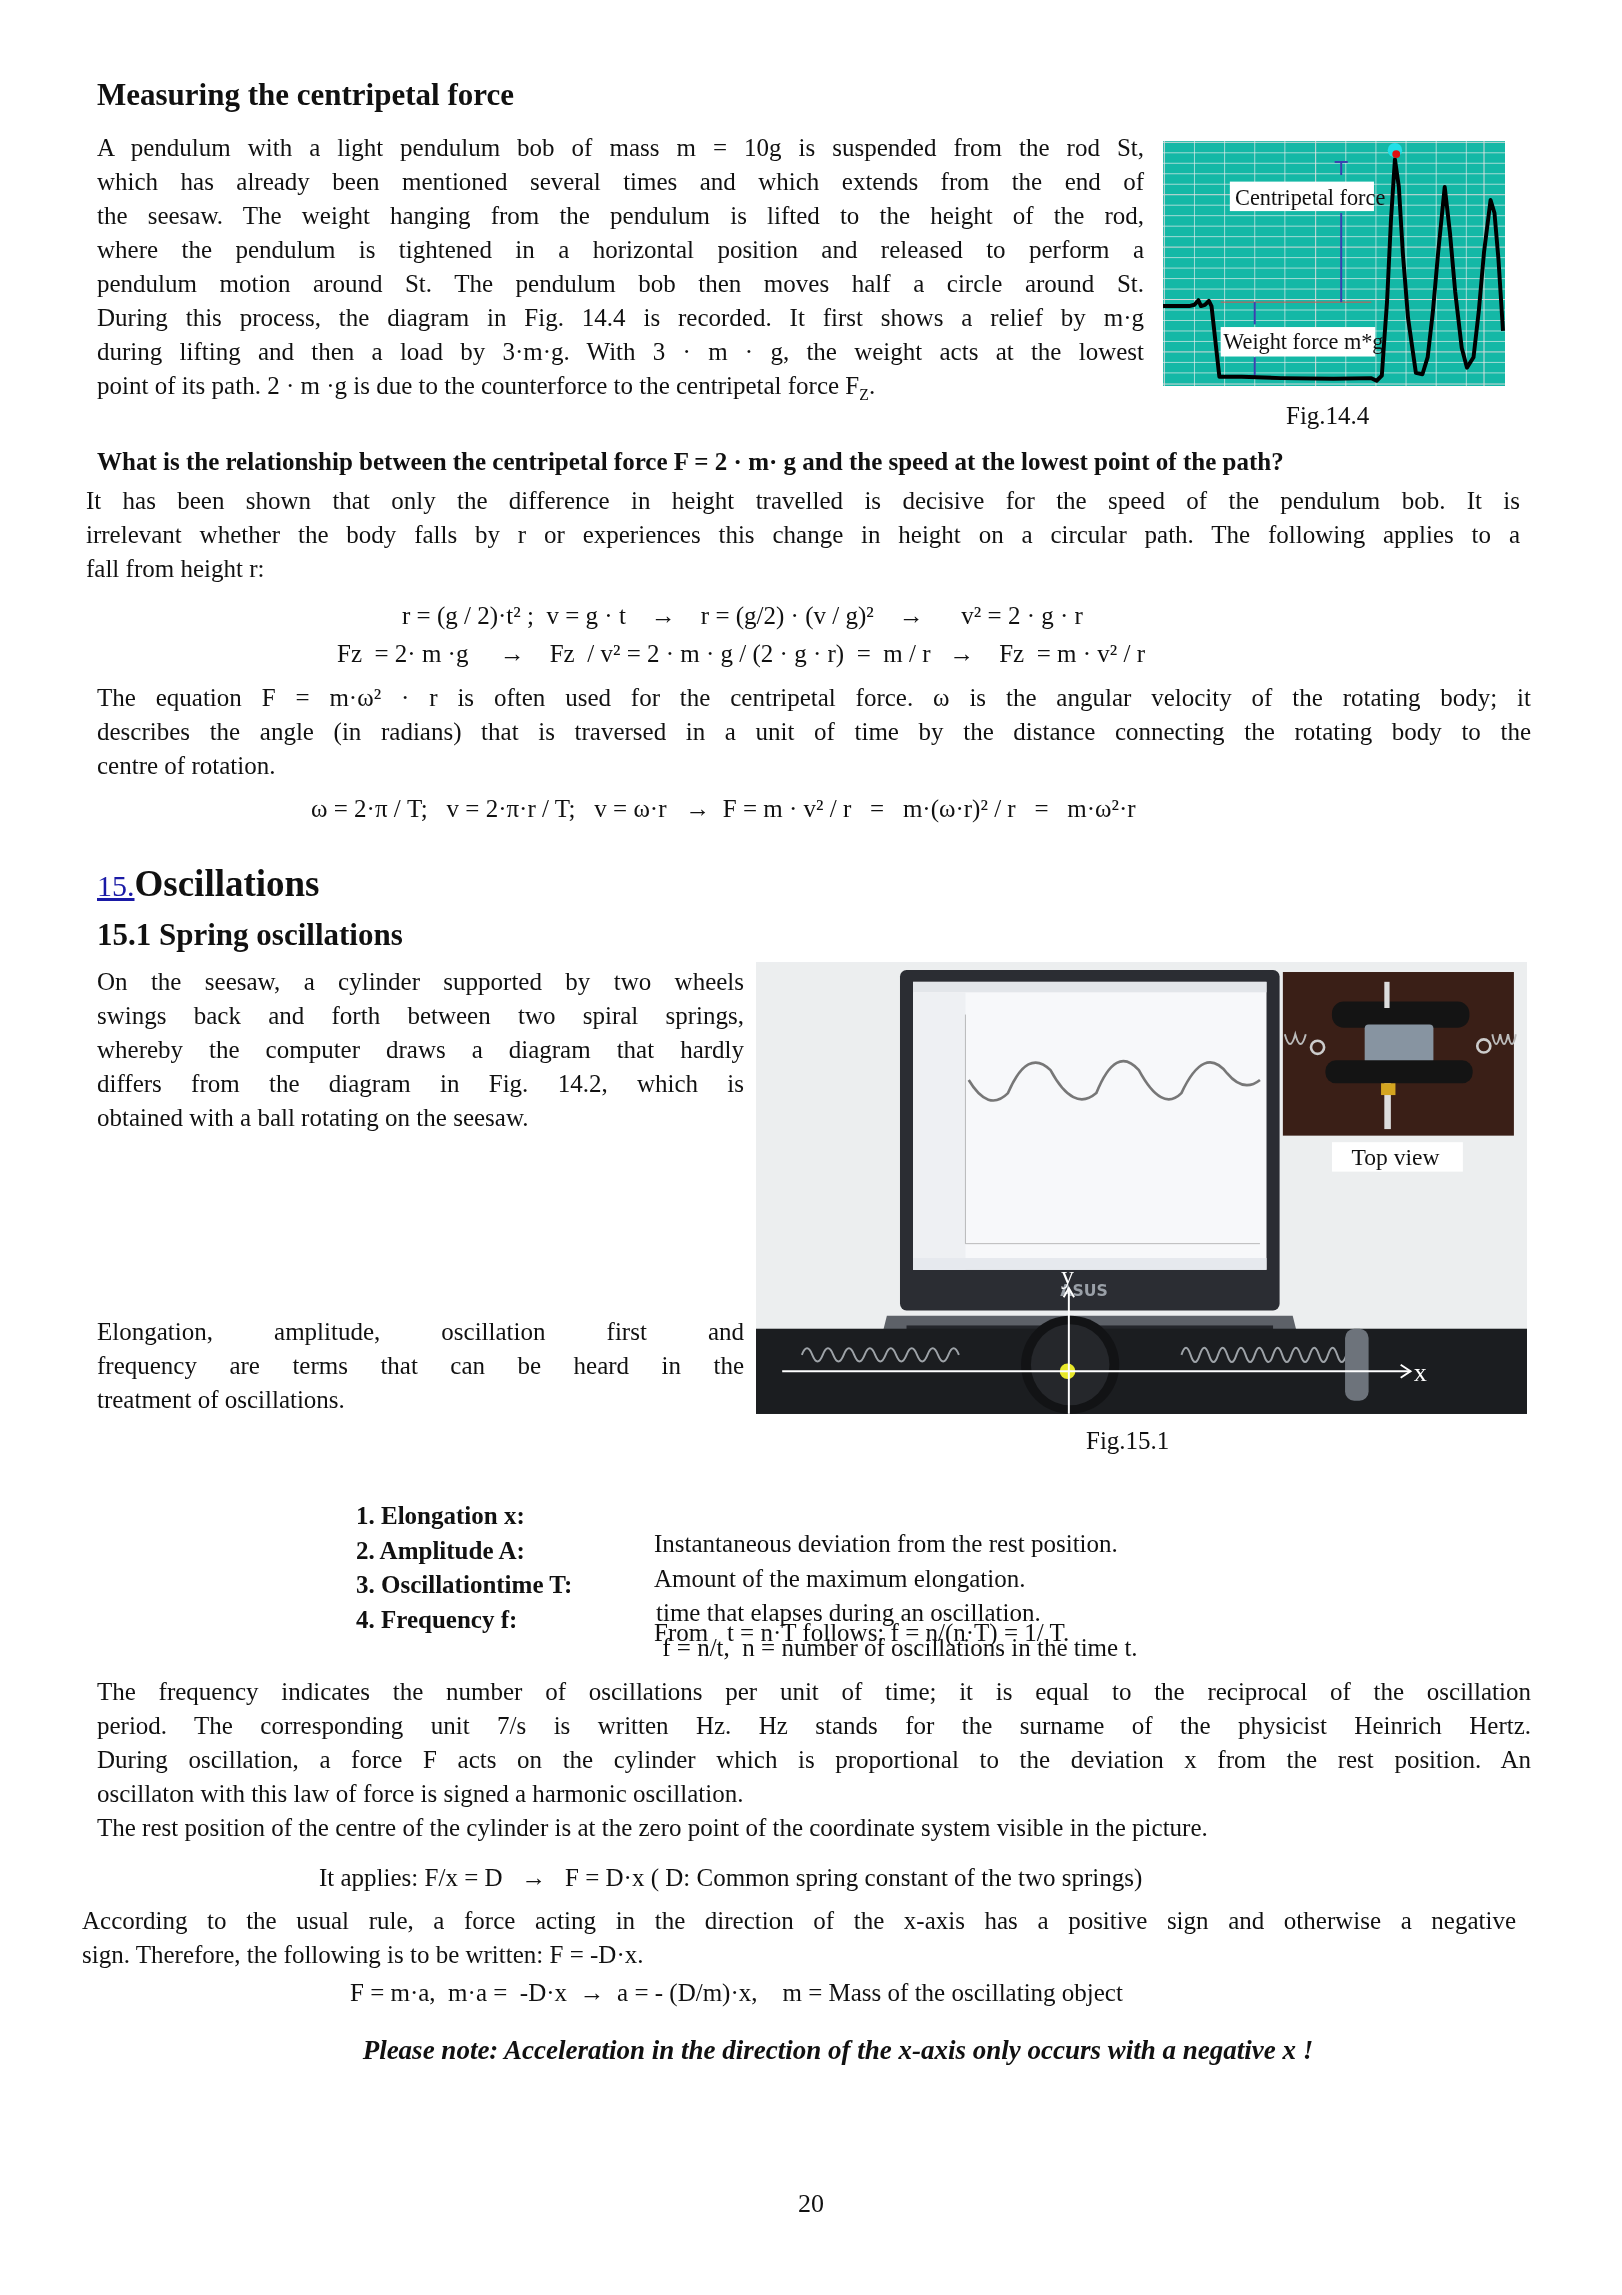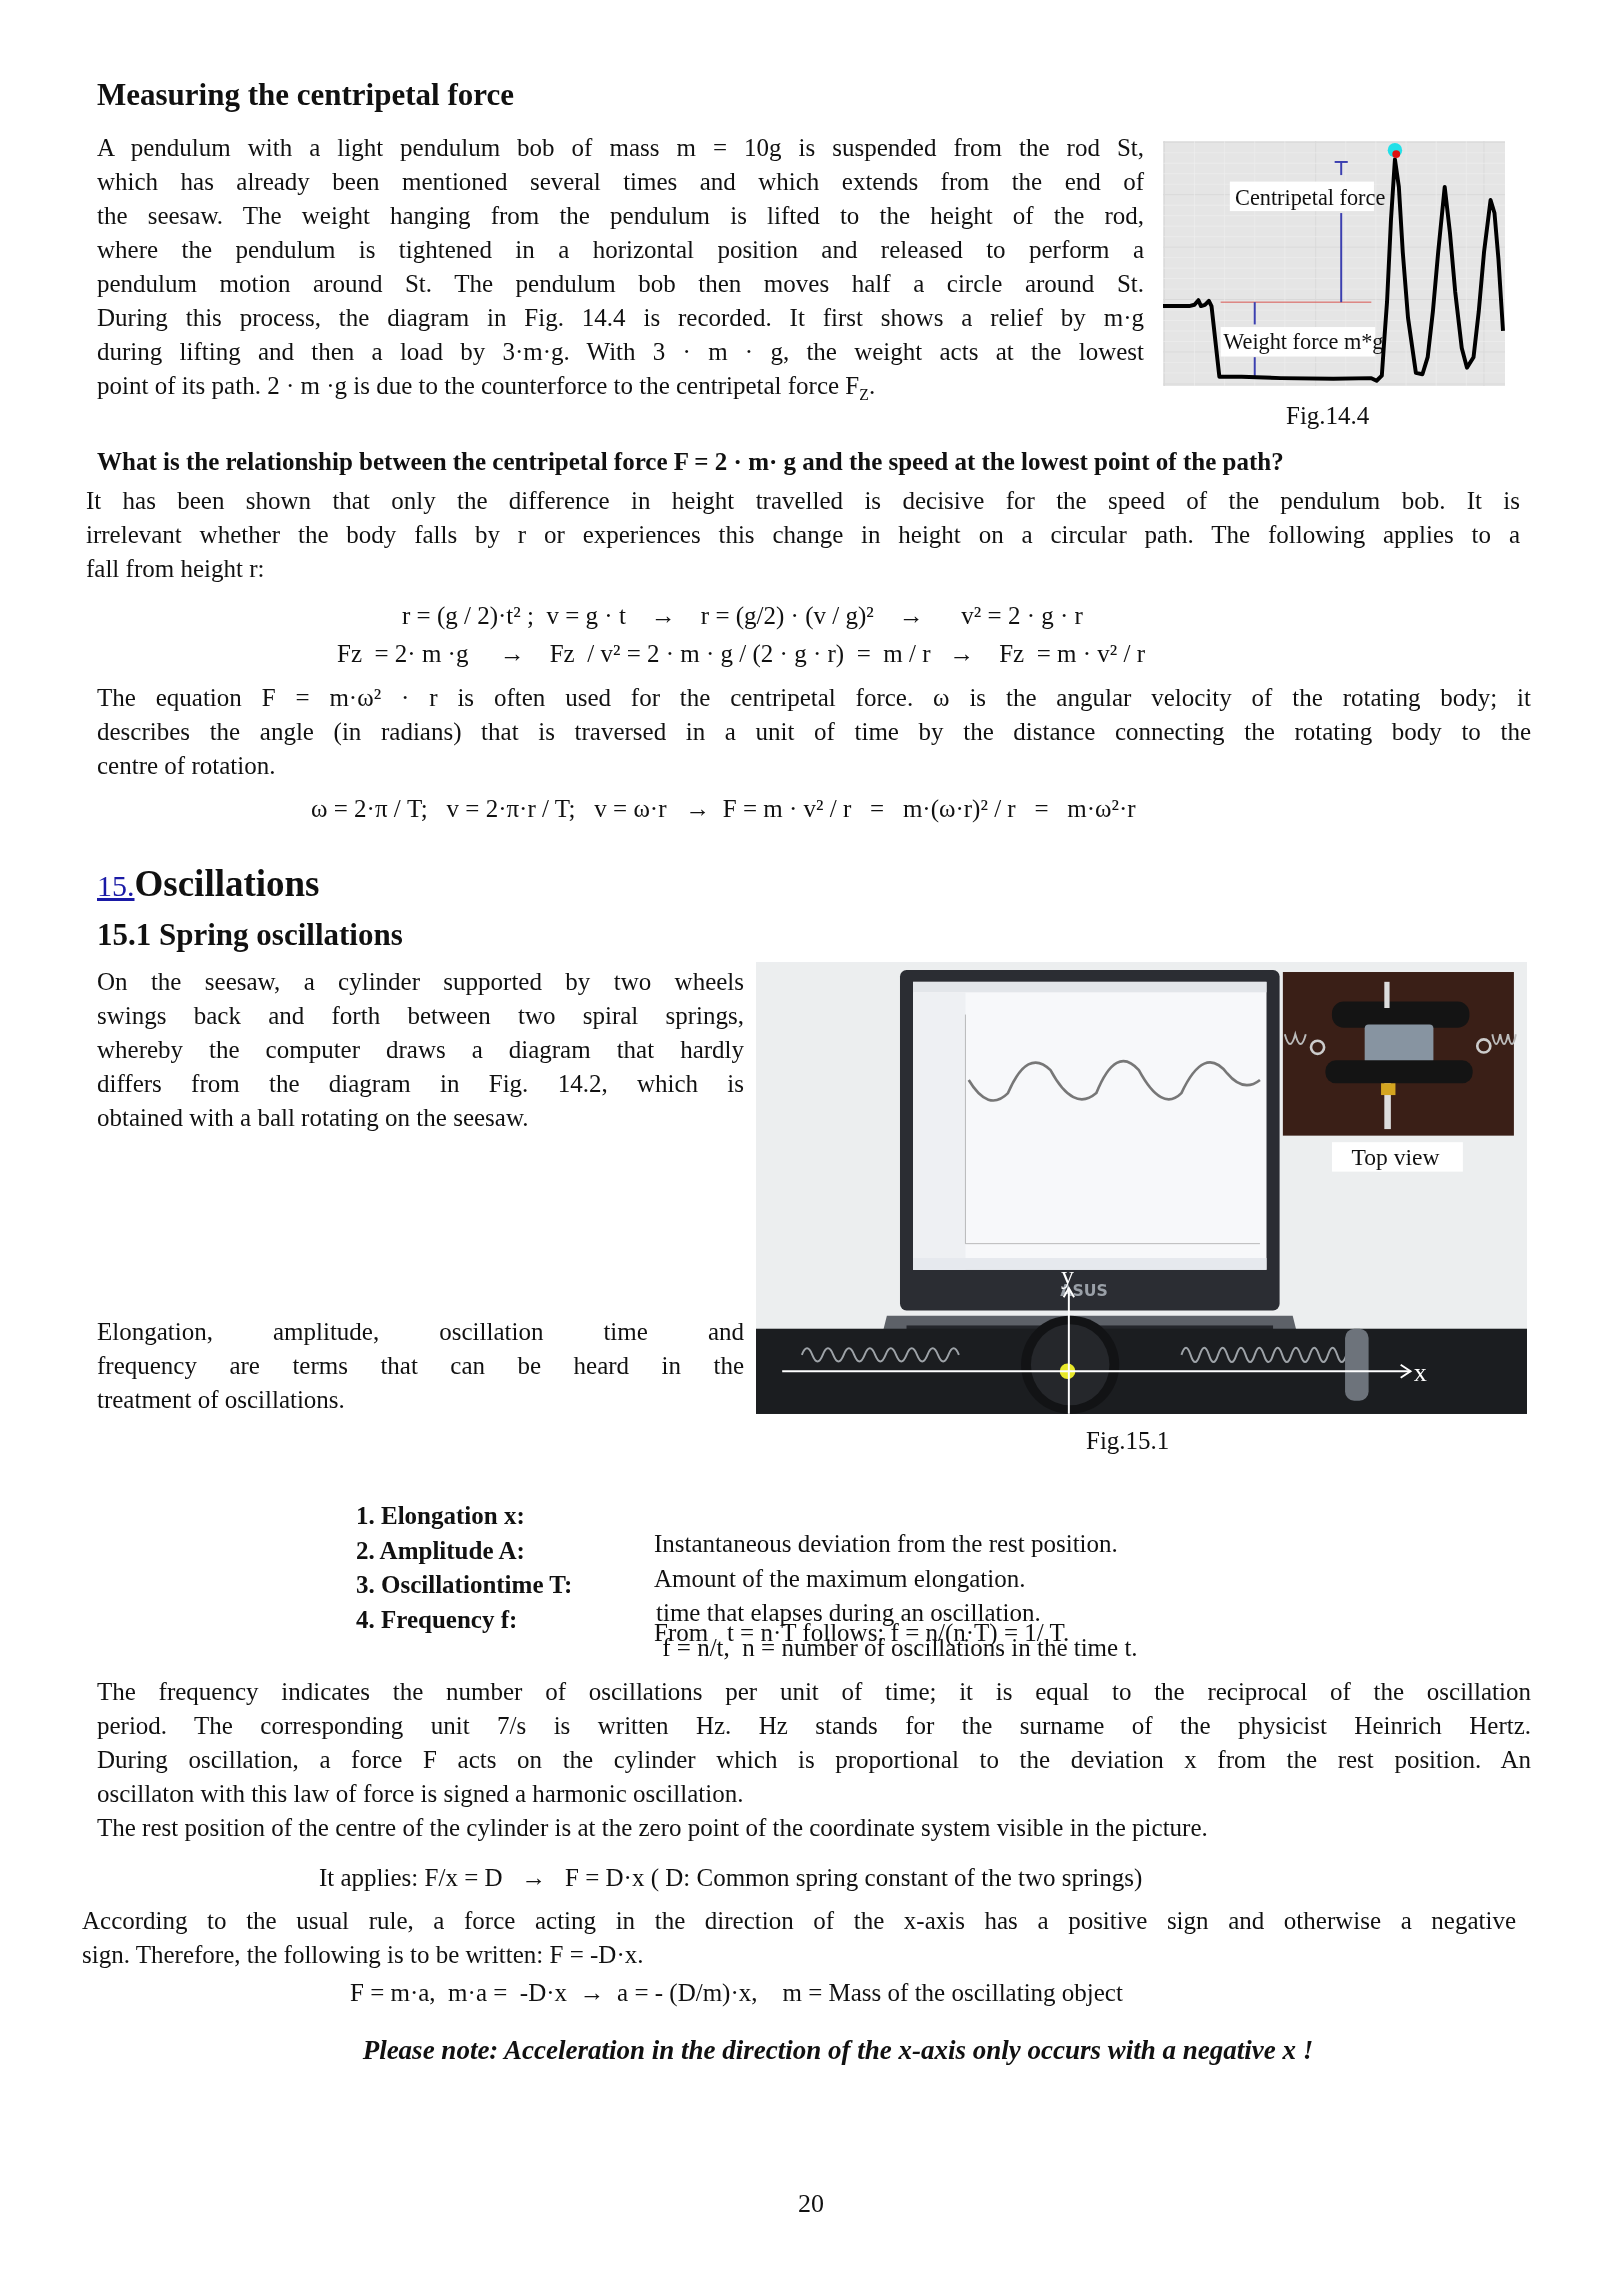--- a/index.html
+++ b/index.html
@@ -31,21 +31,21 @@
   <div style="text-align-last:justify;">the seesaw. The weight hanging from the pendulum is lifted to the height of the rod,</div>
   <div style="text-align-last:justify;">where the pendulum is tightened in a horizontal position and released to perform a</div>
   <div style="text-align-last:justify;">pendulum motion around St. The pendulum bob then moves half a circle around St.</div>
   <div style="text-align-last:justify;">During this process, the diagram in Fig. 14.4 is recorded. It first shows a relief by m·g</div>
   <div style="text-align-last:justify;">during lifting and then a load by 3·m·g.  With 3 · m · g, the weight acts at the lowest</div>
   <div>
     <span>point of its path.  2 · m ·g is due to the counterforce to the centripetal force F</span><sub>Z</sub><span>.</span>
   </div>
 </div>
 
-<div class="abs" style="left:1163px; top:141px; width:342px; height:245px; background:#e5e5e5;">
+<div class="abs" style="left:1163px; top:141px; width:342px; height:245px; background:#14b8a6;">
   <svg width="342" height="245" viewBox="0 0 522 374">
     <g stroke="#d9d9d9" stroke-width="1.5">
       <line x1="0" y1="2" x2="522" y2="2"></line>
       <line x1="0" y1="82" x2="522" y2="82"></line>
       <line x1="0" y1="162" x2="522" y2="162"></line>
       <line x1="0" y1="242" x2="522" y2="242"></line>
       <line x1="0" y1="322" x2="522" y2="322"></line>
       <line x1="0" y1="371" x2="522" y2="371"></line>
       <line x1="2" y1="0" x2="2" y2="374"></line>
       <line x1="233" y1="0" x2="233" y2="374"></line>
@@ -127,21 +127,21 @@
 
 <div class="abs body-text" style="left:97px; top:965px; width:647px;">
   <div style="text-align-last:justify;">On the seesaw, a cylinder supported by two wheels</div>
   <div style="text-align-last:justify;">swings back and forth between two spiral springs,</div>
   <div style="text-align-last:justify;">whereby the computer draws a diagram that hardly</div>
   <div style="text-align-last:justify;">differs from the diagram in Fig. 14.2, which is</div>
   <div>obtained with a ball rotating on the seesaw.</div>
 </div>
 
 <div class="abs body-text" style="left:97px; top:1315px; width:647px;">
-  <div style="text-align-last:justify; word-spacing:0;">Elongation,    amplitude,    oscillation    time    and</div>
+  <div style="text-align-last:justify; word-spacing:0;">Elongation,    amplitude,    oscillation    first    and</div>
   <div style="text-align-last:justify;">frequency  are  terms  that  can  be  heard  in  the</div>
   <div>treatment of oscillations.</div>
 </div>
 
 <div class="abs fig-photo" style="left:756px; top:962px; width:771px; height:452px; background:#eef0f1;">
   <svg width="771" height="452" viewBox="0 0 1178 690">
     <rect x="0" y="0" width="1178" height="690" fill="#eceeef"></rect>
 
     <rect x="220" y="12" width="580" height="520" rx="10" fill="#2b2d33"></rect>
     <rect x="240" y="30" width="540" height="440" fill="#f7f8fa"></rect>

